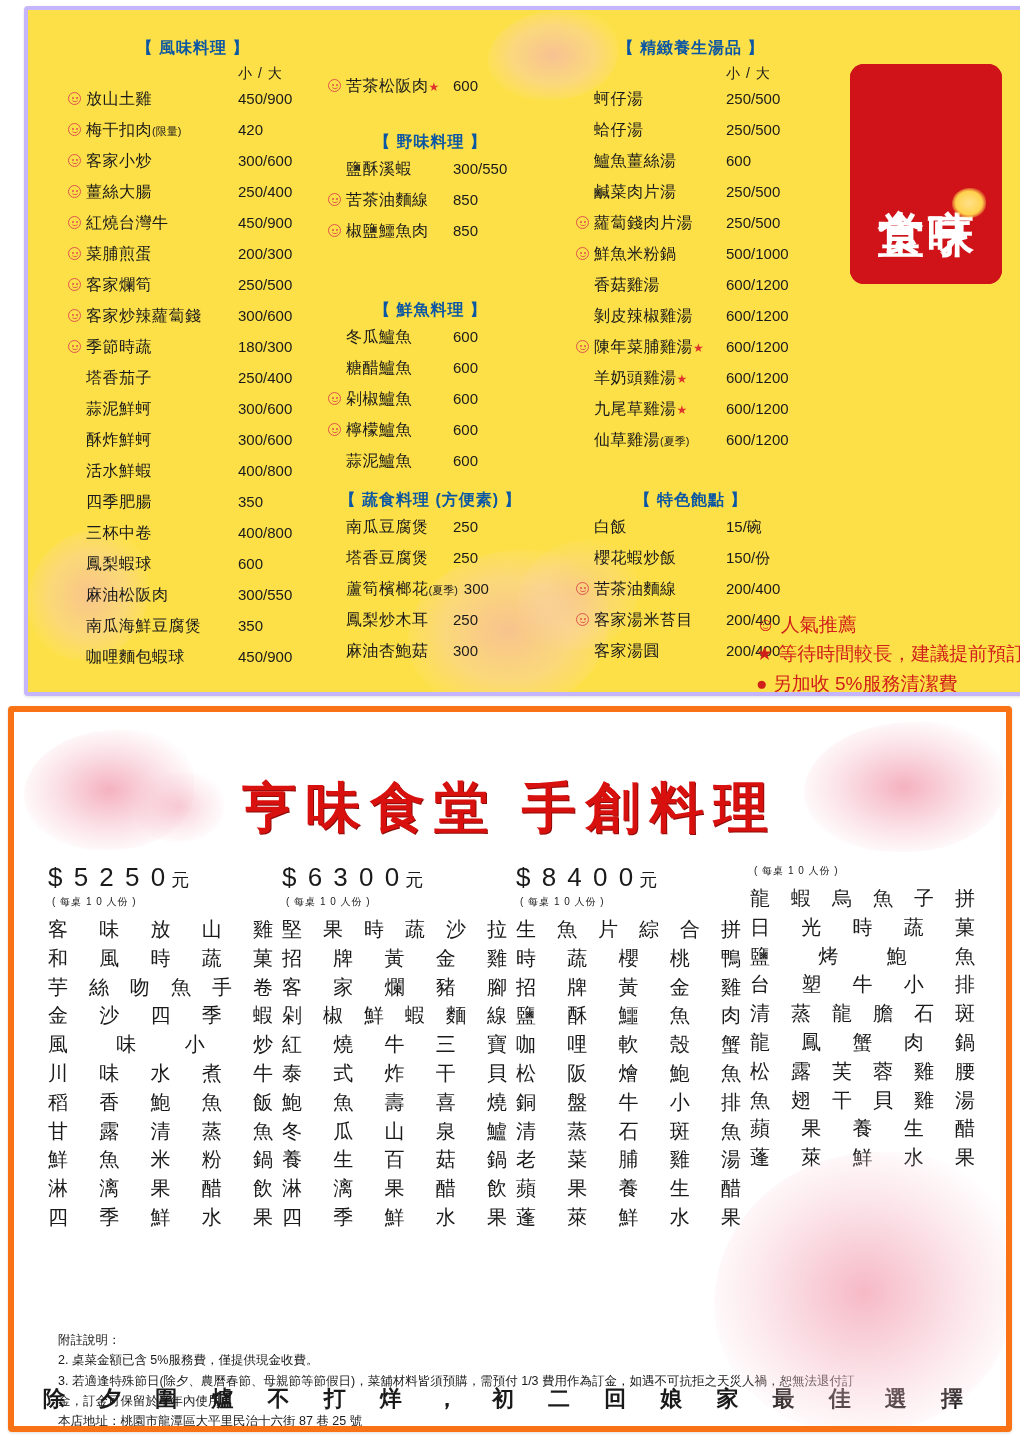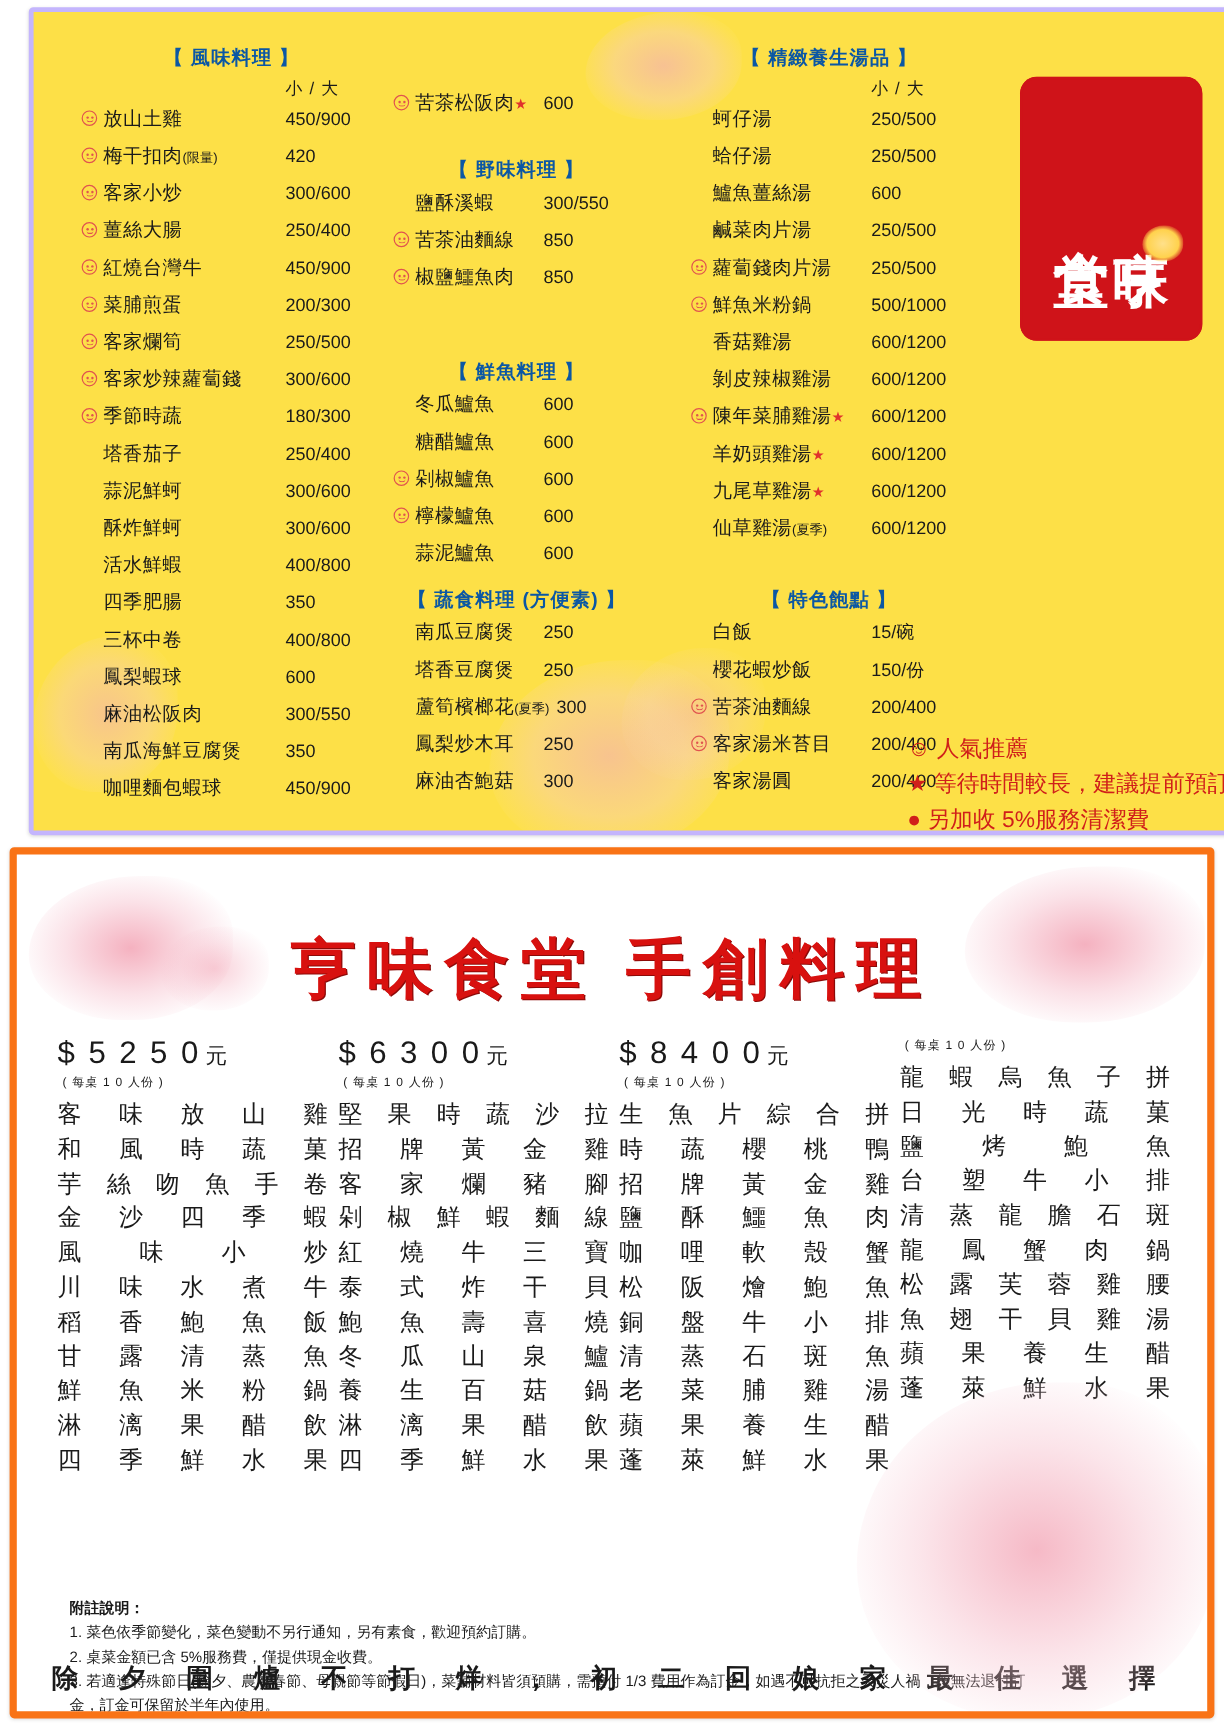--- a/index.html
+++ b/index.html
@@ -105,21 +105,21 @@
   .set .price .yuan { font-size:18px; margin-left:4px; }
   .set .per { font-size:10px; letter-spacing:1px; margin:2px 0 6px 4px; white-space:nowrap;}
   .set .dish {
     font-size:20px; line-height:1.44; letter-spacing:3px; white-space:nowrap;
     display:flex; justify-content:space-between;
   }
   .set .dish span { display:inline-block; }
 
   
   .fine { position:absolute; left:44px; top:618px; width:800px; font-size:12.5px; line-height:1.62; color:#1a1a1a; }
-  .fine .hd { font-weight:bold; }
+  .fine .hd { font-weight:normal; }
   .closing {
     position:absolute; left:0; right:0; bottom:12px; text-align:center;
     font-size:22px; letter-spacing:14px; font-weight:bold;
   }
   .sakura-b { position:absolute; z-index:1; pointer-events:none; }
   .sakura-b .petal {
     position:absolute; inset:0;
     background:radial-gradient(ellipse at 50% 50%, rgba(242,158,176,0.8) 0%, rgba(247,196,208,0.5) 45%, rgba(255,244,246,0.03) 78%);
     border-radius:58% 42% 52% 48%;
   }
@@ -792,21 +792,20 @@
             <span>萊</span>
             <span>鮮</span>
             <span>水</span>
             <span>果</span>
           </div>
         </div>
       </div>
 
     <div class="fine" id="fine">
         <div class="hd">附註說明：</div>
-        <div>1.  菜色依季節變化，菜色變動不另行通知，另有素食，歡迎預約訂購。</div>
         <div>2.  桌菜金額已含 5%服務費，僅提供現金收費。</div>
         <div>3.  若適逢特殊節日(除夕、農曆春節、母親節等節假日)，菜舖材料皆須預購，需預付 1/3 費用作為訂金，如遇不可抗拒之天災人禍，恕無法退付訂</div>
         <div>金，訂金可保留於半年內使用。</div>
         <div class="hd">本店地址：桃園市龍潭區大平里民治十六街 87 巷 25 號</div>
       </div>
 
     <div class="closing">除 夕 圍 爐 不 打 烊 ， 初 二 回 娘 家 最 佳 選 擇</div>
   </div>
 
 </div>

